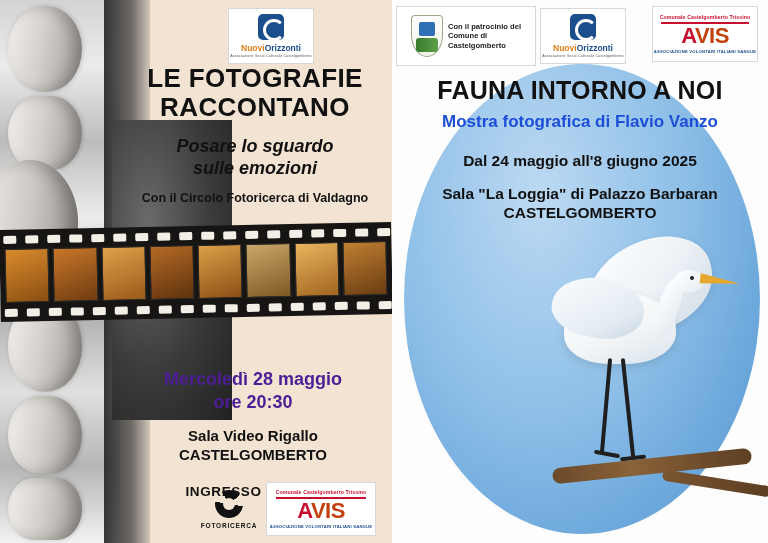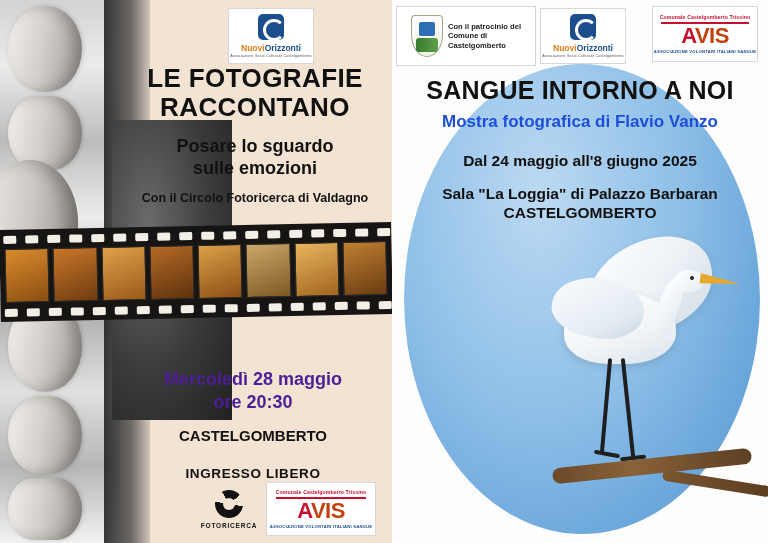--- a/index.html
+++ b/index.html
@@ -89,21 +89,21 @@
   .fr5{background:linear-gradient(160deg,#dca048,#8b4f16);}
   .fr6{background:linear-gradient(160deg,#caa76a,#7d5a24);}
   .fr7{background:linear-gradient(160deg,#e8b45e,#a2651f);}
   .fr8{background:linear-gradient(160deg,#c07f32,#6a3d12);}
 
   .left-text{position:absolute;left:126px;right:8px;top:64px;text-align:center;}
   .title-main{
     font-size:26px;font-weight:bold;color:#111;letter-spacing:.4px;line-height:1.12;
   }
   .title-sub{
-    margin-top:14px;font-size:18px;font-weight:bold;color:#111;line-height:1.2;
+    margin-top:14px;font-size:18px;font-style:italic;font-weight:bold;color:#111;line-height:1.2;
   }
   .title-note{margin-top:12px;font-size:12.5px;color:#111;font-weight:600;}
 
   .left-lower{
     position:absolute;left:120px;right:6px;top:368px;text-align:center;
   }
   .ll1{font-size:18px;font-weight:bold;color:#4c1d95;line-height:1.3;}
   .ll2{margin-top:12px;font-size:15px;font-weight:bold;color:#111;line-height:1.25;}
   .ll3{margin-top:20px;font-size:13.5px;font-weight:bold;color:#111;letter-spacing:.6px;}
 
@@ -312,20 +312,21 @@
       </div>
       <div class="title-note">Con il Circolo Fotoricerca di Valdagno</div>
     </div>
 
     <div class="left-lower">
       <div class="ll1">
         <div>Mercoledì 28 maggio</div>
         <div>ore 20:30</div>
       </div>
       <div class="ll2">
+        <div>Sala Video Rigallo</div>
         <div>CASTELGOMBERTO</div>
       </div>
       <div class="ll3">INGRESSO LIBERO</div>
     </div>
 
     <div class="logo logo-fotoricerca">
       <div class="fr-mark"></div>
       <div class="fr-label">FOTORICERCA</div>
     </div>
 
@@ -334,21 +335,21 @@
       <div class="avis-rule"></div>
       <div class="avis-word"><span>A</span><i>VIS</i></div>
       <div class="avis-sub">ASSOCIAZIONE VOLONTARI ITALIANI SANGUE</div>
     </div>
   </div>
 
   <div class="right">
     <div class="blue-oval"></div>
 
     <div class="right-text">
-      <div class="r-title">SANGUE INTORNO A NOI</div>
+      <div class="r-title">FAUNA INTORNO A NOI</div>
       <div class="r-sub">Mostra fotografica di Flavio Vanzo</div>
       <div class="r-dates">Dal 24 maggio all'8 giugno 2025</div>
       <div class="r-place">
         <div>Sala "La Loggia" di Palazzo Barbaran</div>
         <div>CASTELGOMBERTO</div>
       </div>
     </div>
 
     <div class="egret">
       <div class="wing"></div>

